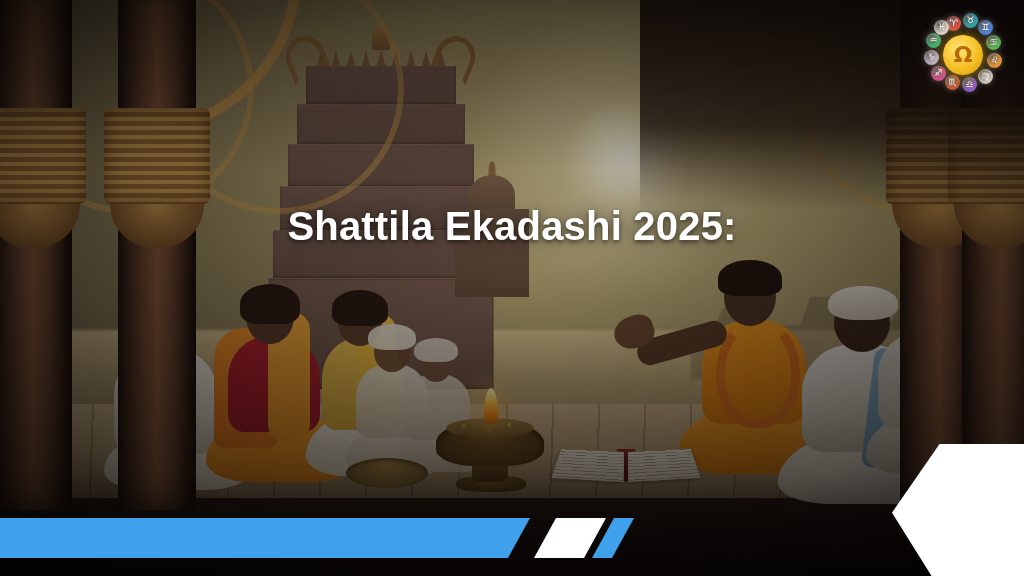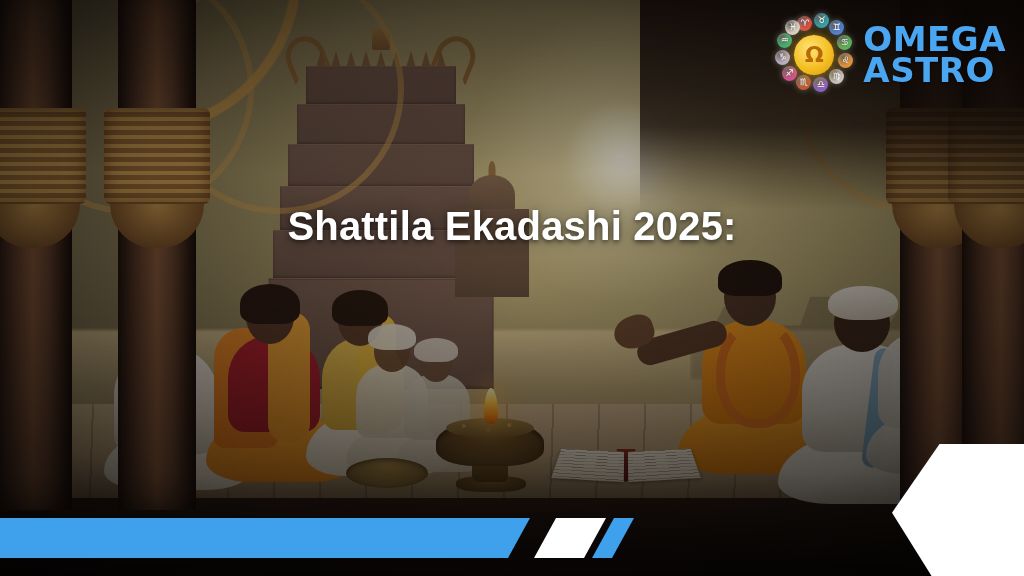--- a/index.html
+++ b/index.html
@@ -692,24 +692,20 @@
           <i style="transform: translate(-50%, -100%) rotate(210deg);"></i>
           <i style="transform: translate(-50%, -100%) rotate(240deg);"></i>
           <i style="transform: translate(-50%, -100%) rotate(270deg);"></i>
           <i style="transform: translate(-50%, -100%) rotate(300deg);"></i>
           <i style="transform: translate(-50%, -100%) rotate(330deg);"></i>
         </div>
       <div class="sun-core">
         <span>Ω</span>
       </div>
     </div>
-    <div class="logo-text">
-      <div>OMEGA</div>
-      <div>ASTRO</div>
-    </div>
   </div>
 
   <div class="bottom-band">
     <div class="blue-bar"></div>
     <div class="white-slash"></div>
     <div class="blue-slash"></div>
   </div>
 
   <div class="corner-chevron"></div>
 </div>

